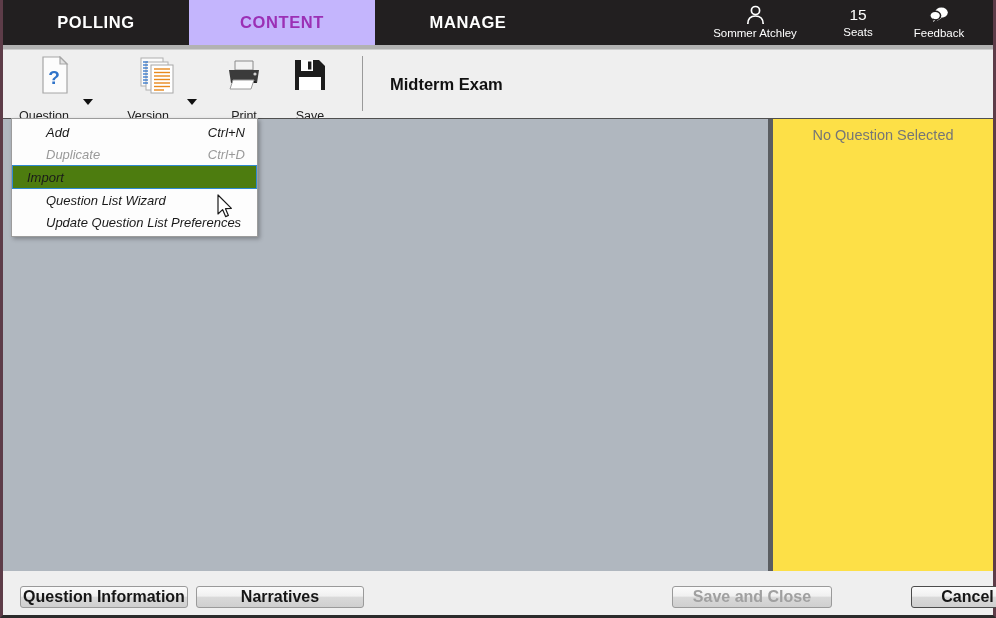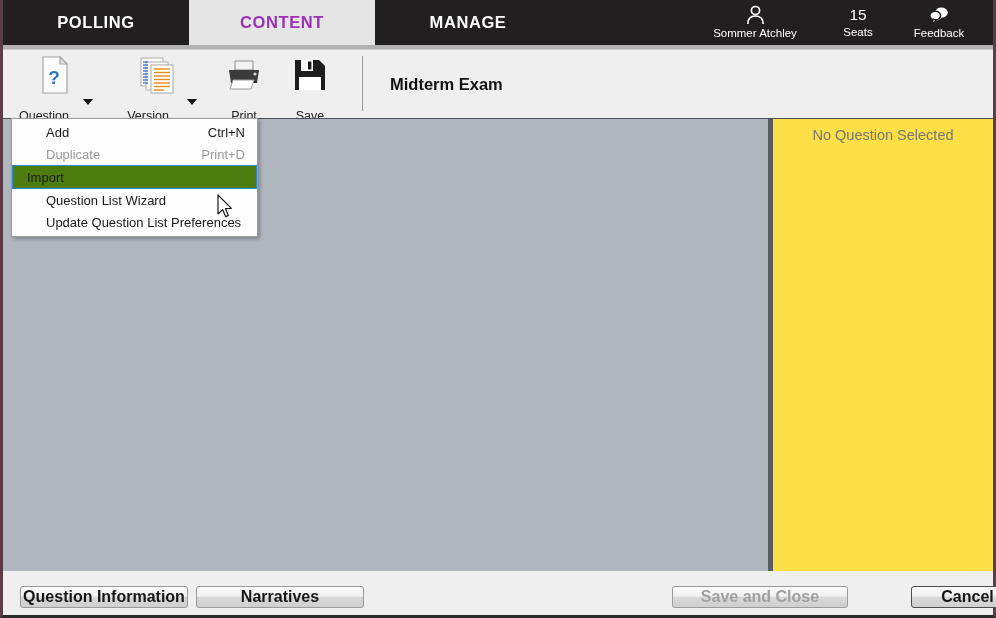--- a/index.html
+++ b/index.html
@@ -28,21 +28,21 @@
   }
   .tab {
     width: 186px; height: 45px;
     display: flex; align-items: center; justify-content: center;
     color: #ffffff;
     font-size: 16.5px; font-weight: bold;
     letter-spacing: 0.6px;
     cursor: default;
   }
   .tab.active {
-    background: #e5e5e5;
+    background: #c4b5fd;
     color: #9b30b5;
   }
   .tabspacer { flex: 1 1 auto; }
 
   .hdr-items {
     display: flex; align-items: flex-start;
     gap: 0px; padding-right: 6px;
   }
   .hdr-item {
     width: 100px;
@@ -158,20 +158,21 @@
     z-index: 40;
   }
   .mitem {
     position: relative;
     height: 22px;
     display: flex; align-items: center;
     padding: 0 10px 0 34px;
     font-size: 13px;
     color: #1a1a1a;
     cursor: default;
+    font-style: italic;
   }
   .mitem .shortcut {
     position: absolute; right: 12px;
     font-size: 13px;
   }
   .mitem.disabled { color: #9a9a9a; }
   .mitem.highlight {
     background: #4d7c0f;
     border: 1px solid #2f8ad1;
     height: 24px;
@@ -202,21 +203,21 @@
     font-size: 16px; font-weight: bold;
     color: #161616;
     display: flex; align-items: center; justify-content: center;
     cursor: default;
   }
   .btn.disabled { color: #a0a0a0; }
   .btn.default { border-color: #4c4c4c; }
 
   #btn-question-info { left: 17px; top: 586px; width: 168px; }
   #btn-narratives    { left: 193px; top: 586px; width: 168px; }
-  #btn-save-close    { left: 669px; top: 586px; width: 176px; }
+  #btn-save-close    { left: 669px; top: 586px; width: 160px; }
   #btn-cancel        { left: 908px; top: 586px; width: 113px; }
 </style>
 </head>
 <body>
 
 <div id="app">
 
   <div class="tabbar">
     <div class="tab">
       <span>POLLING</span>
@@ -343,21 +344,21 @@
     </div>
   </div>
 
   <div class="menu">
     <div class="mitem">
       <span>Add</span>
       <span class="shortcut">Ctrl+N</span>
     </div>
     <div class="mitem disabled">
       <span>Duplicate</span>
-      <span class="shortcut">Print+D</span>
+      <span class="shortcut">Ctrl+D</span>
     </div>
     <div class="mitem highlight">
       <span>Import</span>
     </div>
     <div class="mitem">
       <span>Question List Wizard</span>
     </div>
     <div class="mitem">
       <span>Update Question List Preferences</span>
     </div>

